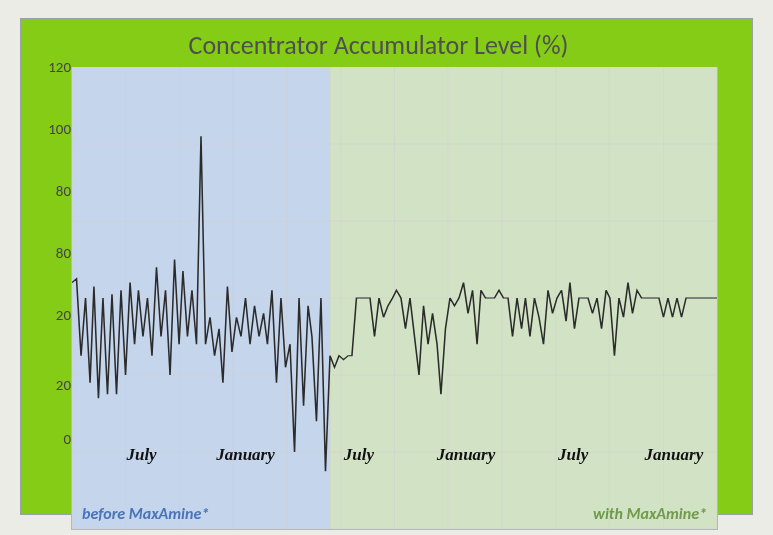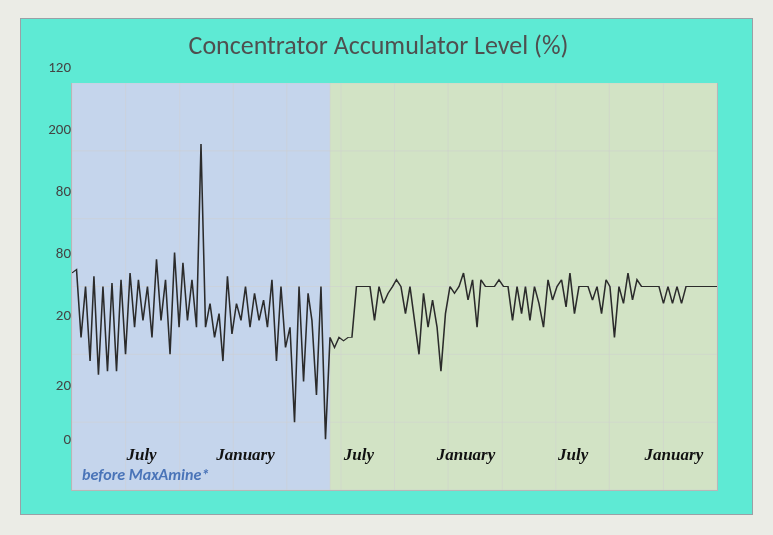--- a/index.html
+++ b/index.html
@@ -12,21 +12,21 @@
     box-sizing: border-box;
     width: 773px;
     height: 535px;
     background: #ebece6;
     padding: 18px 20px 20px 20px;
   }
   .panel {
     box-sizing: border-box;
     width: 100%;
     height: 100%;
-    background: #5eead4;
+    background: #84cc16;
     border: 1px solid #9aa0a6;
     position: relative;
     padding: 10px 30px 14px 14px;
   }
   h1.title {
     margin: 0 0 6px 0;
     text-align: center;
     font-weight: 400;
     font-size: 26px;
     color: #4f4f4f;
@@ -50,22 +50,22 @@
     transform: translateY(-50%);
     font-size: 15px;
     color: #444;
     text-align: right;
     width: 32px;
   }
   .plot-area {
     position: absolute;
     left: 36px;
     right: 4px;
-    top: 16px;
-    height: 408px;
+    top: 0;
+    height: 463px;
     border: 1px solid #b7b7b7;
     border-top: none;
     box-sizing: border-box;
     background: #fff;
     overflow: hidden;
   }
   .region {
     position: absolute;
     top: 0;
     bottom: 0;
@@ -124,21 +124,21 @@
   <div class="panel">
     <h1 class="title">Concentrator Accumulator Level (%)</h1>
 
     <div class="plot-wrap">
       <div class="y-axis" id="y-axis">
           <div class="y-tick" style="top: 100%;">0</div>
           <div class="y-tick" style="top: 83.3333%; margin-top: 8px;">20</div>
           <div class="y-tick" style="top: 66.6667%;">20</div>
           <div class="y-tick" style="top: 50%;">80</div>
           <div class="y-tick" style="top: 33.3333%;">80</div>
-          <div class="y-tick" style="top: 16.6667%;">200</div>
+          <div class="y-tick" style="top: 16.6667%;">100</div>
           <div class="y-tick" style="top: 0%;">120</div>
         </div>
 
       <div class="plot-area" id="plot-area">
 
         <div class="region blue" style="left: 0%; width: 40%;"></div>
           <div class="region green" style="left: 40%; width: 60%;"></div>
           <svg class="grid" id="grid" preserveAspectRatio="none" viewBox="0 0 1000 1000">
             <line x1="0" y1="1000" x2="1000" y2="1000"></line>
             <line x1="0" y1="833.3333333333334" x2="1000" y2="833.3333333333334"></line>
@@ -160,20 +160,21 @@
             <line x1="750" y1="0" x2="750" y2="1000"></line>
             <line x1="833" y1="0" x2="833" y2="1000"></line>
             <line x1="917" y1="0" x2="917" y2="1000"></line>
             <line x1="1000" y1="0" x2="1000" y2="1000"></line>
           </svg>
         <svg class="series" id="series" preserveAspectRatio="none" viewBox="0 0 1000 1000">
             <path d="M0.0 466.7 L7.0 458.3 L14.0 625.0 L21.0 500.0 L28.0 683.3 L34.0 475.0 L41.0 716.7 L48.0 500.0 L55.0 708.3 L62.0 491.7 L69.0 708.3 L76.0 483.3 L83.0 666.7 L90.0 466.7 L97.0 600.0 L103.0 483.3 L110.0 583.3 L117.0 500.0 L124.0 625.0 L131.0 433.3 L138.0 583.3 L145.0 483.3 L152.0 666.7 L159.0 416.7 L166.0 600.0 L172.0 441.7 L179.0 583.3 L186.0 483.3 L193.0 600.0 L200.0 150.0 L207.0 600.0 L214.0 541.7 L221.0 625.0 L228.0 566.7 L234.0 683.3 L241.0 475.0 L248.0 616.7 L255.0 541.7 L262.0 583.3 L269.0 500.0 L276.0 600.0 L283.0 516.7 L290.0 583.3 L297.0 533.3 L303.0 600.0 L310.0 483.3 L317.0 683.3 L324.0 500.0 L331.0 650.0 L338.0 600.0 L345.0 833.3 L352.0 500.0 L359.0 733.3 L366.0 516.7 L372.0 583.3 L379.0 766.7 L386.0 500.0 L393.0 875.0 L400.0 625.0 L407.0 650.0 L414.0 625.0 L421.0 633.3 L428.0 625.0 L434.0 625.0 L441.0 500.0 L448.0 500.0 L455.0 500.0 L462.0 500.0 L469.0 583.3 L476.0 500.0 L483.0 541.7 L490.0 516.7 L497.0 500.0 L503.0 483.3 L510.0 500.0 L517.0 566.7 L524.0 500.0 L531.0 583.3 L538.0 666.7 L545.0 516.7 L552.0 600.0 L559.0 533.3 L566.0 600.0 L572.0 708.3 L579.0 566.7 L586.0 500.0 L593.0 516.7 L600.0 500.0 L607.0 466.7 L614.0 533.3 L621.0 483.3 L628.0 600.0 L634.0 483.3 L641.0 500.0 L648.0 500.0 L655.0 500.0 L662.0 483.3 L669.0 500.0 L676.0 500.0 L683.0 583.3 L690.0 500.0 L697.0 566.7 L703.0 500.0 L710.0 583.3 L717.0 500.0 L724.0 541.7 L731.0 600.0 L738.0 483.3 L745.0 533.3 L752.0 500.0 L759.0 483.3 L766.0 550.0 L772.0 466.7 L779.0 566.7 L786.0 500.0 L793.0 500.0 L800.0 500.0 L807.0 533.3 L814.0 500.0 L821.0 566.7 L828.0 483.3 L834.0 500.0 L841.0 625.0 L848.0 500.0 L855.0 541.7 L862.0 466.7 L869.0 533.3 L876.0 483.3 L883.0 500.0 L890.0 500.0 L897.0 500.0 L903.0 500.0 L910.0 500.0 L917.0 541.7 L924.0 500.0 L931.0 541.7 L938.0 500.0 L945.0 541.7 L952.0 500.0 L959.0 500.0 L966.0 500.0 L972.0 500.0 L979.0 500.0 L986.0 500.0 L993.0 500.0 L1000.0 500.0 "></path>
           </svg>
 
       <div class="annotation blue">before MaxAmine*</div>
+          <div class="annotation green">with MaxAmine*</div>
         </div>
 
       <div class="x-axis" id="x-axis">
           <div class="x-tick" style="left: 8.5%;">July</div>
           <div class="x-tick" style="left: 25%;">January</div>
           <div class="x-tick" style="left: 43%;">July</div>
           <div class="x-tick" style="left: 60%;">January</div>
           <div class="x-tick" style="left: 77%;">July</div>
           <div class="x-tick" style="left: 93%;">January</div>
         </div>

